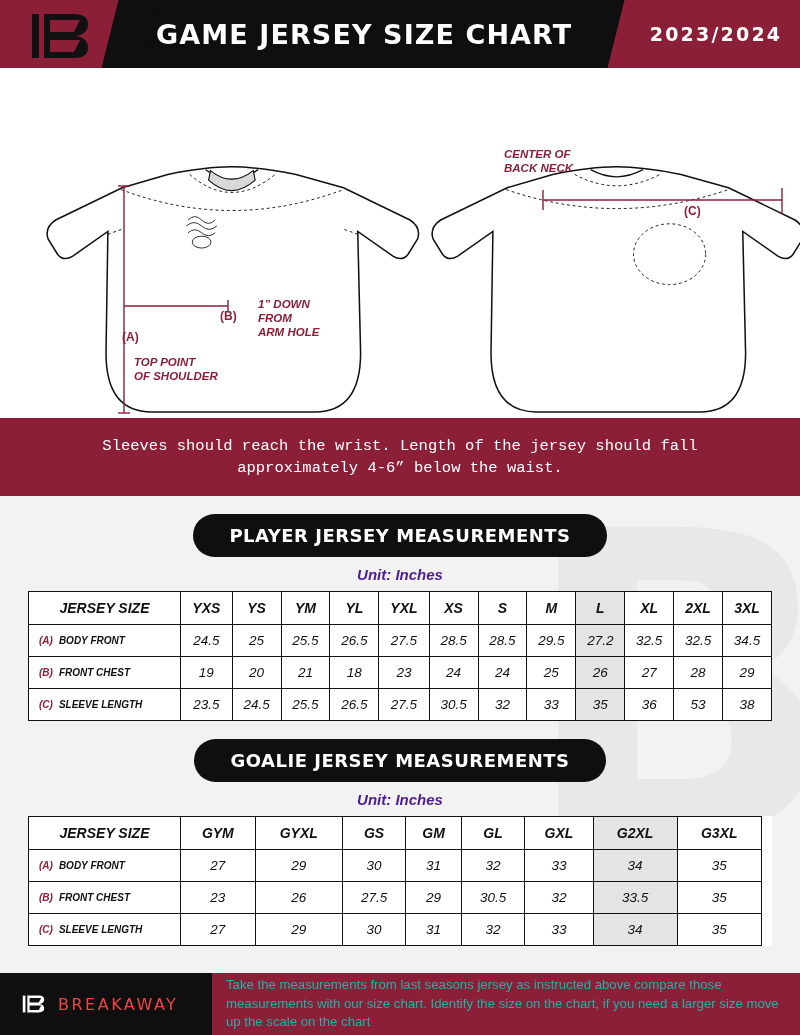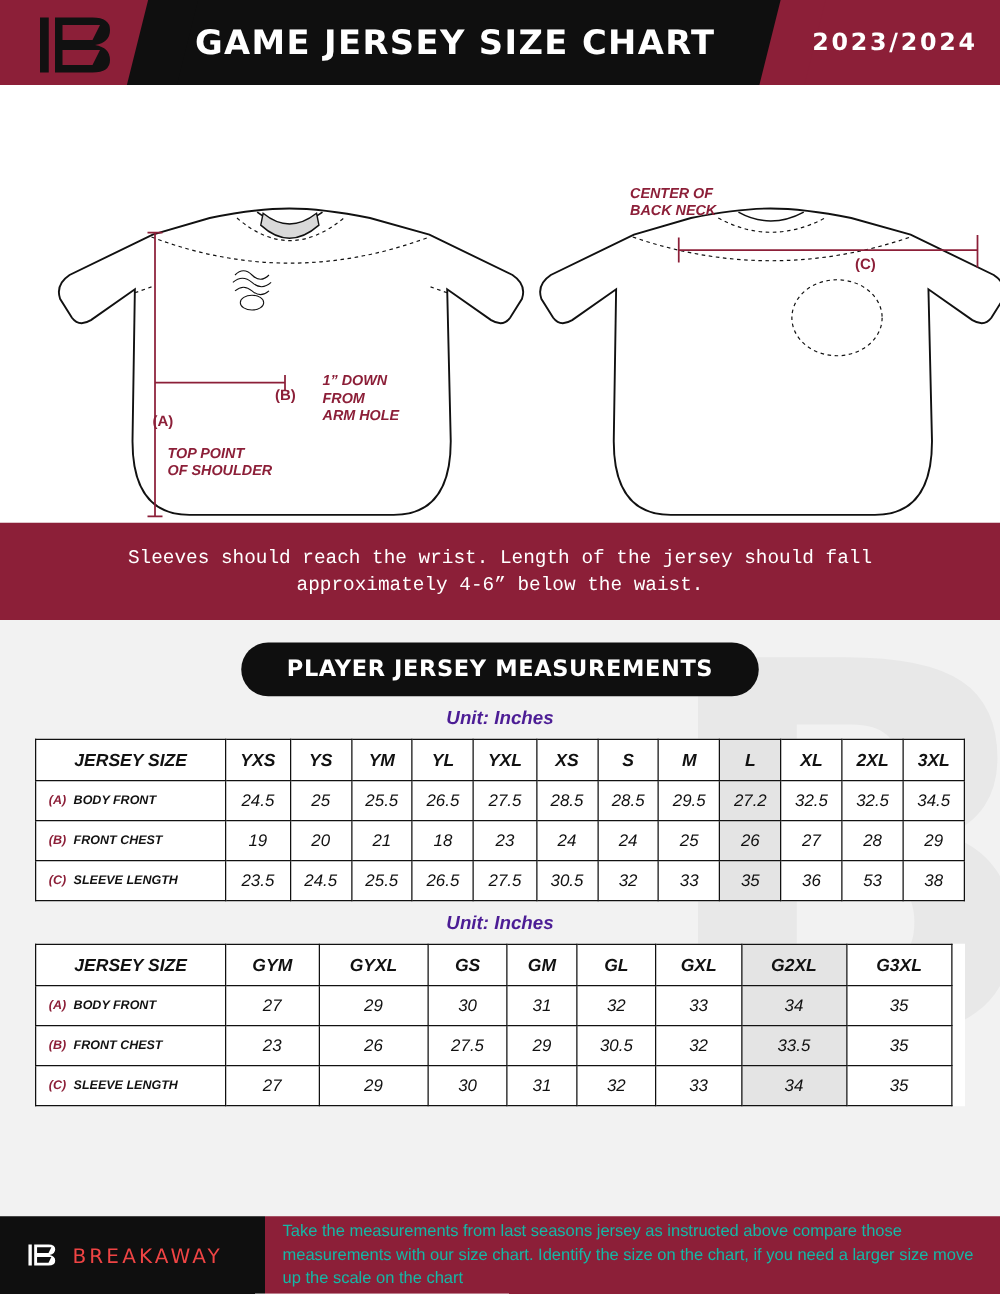--- a/index.html
+++ b/index.html
@@ -271,20 +271,23 @@
               <td>33</td>
               <td class="hl">35</td>
               <td>36</td>
               <td>53</td>
               <td>38</td>
             </tr>
           </tbody>
       </table>
     </div>
 
+    <div class="banner-row">
+      <div class="banner">GOALIE JERSEY MEASUREMENTS</div>
+    </div>
     <div class="unit">Unit: Inches</div>
     <div class="table-wrap">
       <table>
         <thead>
           <tr>
             <th class="firstcol">JERSEY SIZE</th>
           <th>GYM</th>
               <th>GYXL</th>
               <th>GS</th>
               <th>GM</th>

